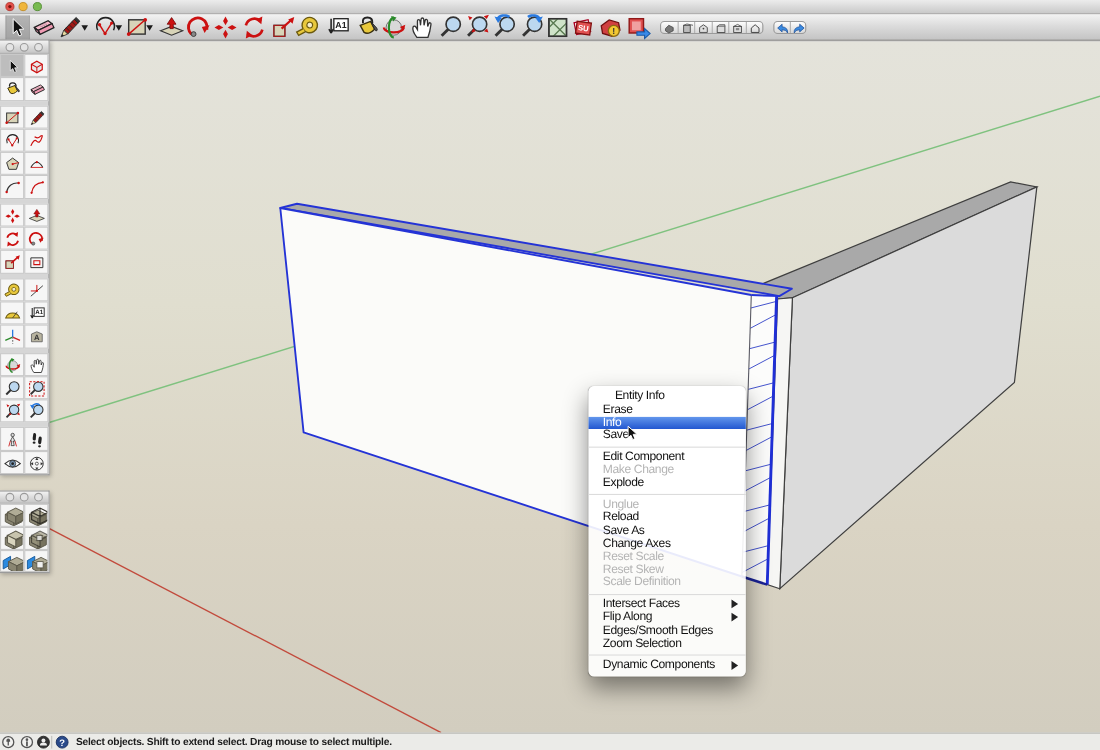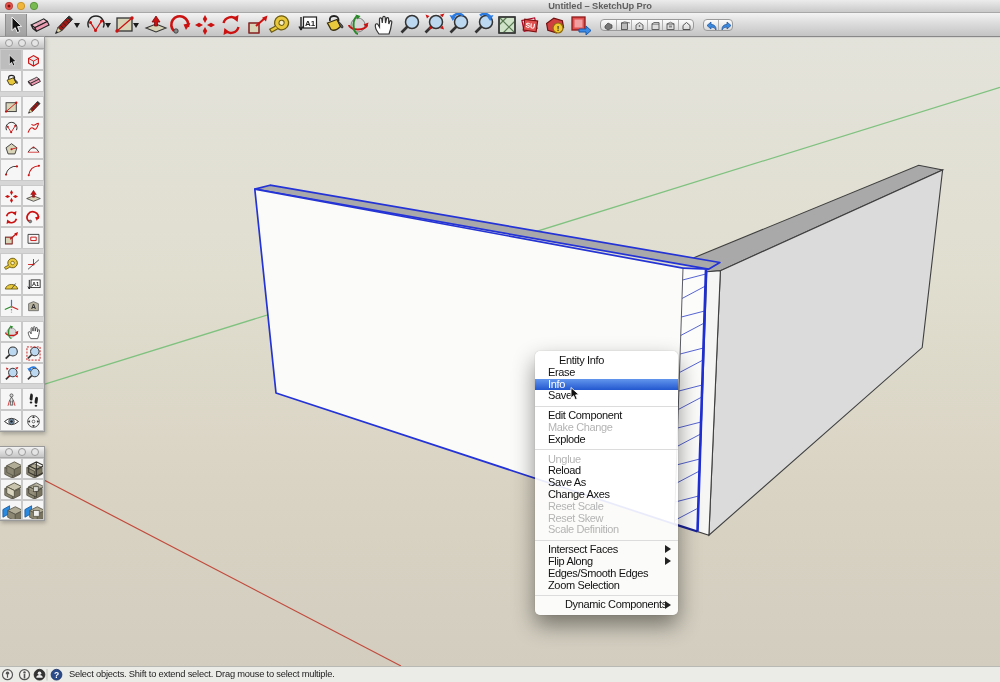--- a/index.html
+++ b/index.html
@@ -37,21 +37,20 @@
 <line x1="683" y1="268.2" x2="708.5" y2="269.2" stroke="#2433d6" stroke-width="1.7"></line>
 </svg>
 
 <div style="position:absolute;left:0;top:0;width:1000px;height:13px;background:linear-gradient(#ececec,#c9c9c9);border-bottom:1px solid #a8a8a8">
 <svg width="50" height="13" viewBox="0 0 50 13" style="position:absolute;left:0;top:0">
 <circle cx="9" cy="6" r="3.7" fill="#e4504a" stroke="#b03830" stroke-width="0.8"></circle>
 <circle cx="21" cy="6" r="3.7" fill="#f0b63c" stroke="#c08a20" stroke-width="0.8"></circle>
 <circle cx="34" cy="6" r="3.7" fill="#78ba50" stroke="#508a30" stroke-width="0.8"></circle>
 <circle cx="9" cy="6" r="1.5" fill="#7a1410"></circle>
 </svg>
-<div style="position:absolute;left:480px;top:0;width:240px;text-align:center;font-size:9.3px;font-weight:bold;letter-spacing:-0.1px;line-height:13px;color:#5f5f5f">Untitled – SketchUp Pro</div>
 </div>
 
 <div style="position:absolute;left:0;top:13px;width:1000px;height:24px;background:linear-gradient(#f3f3f3 0%,#dcdcdc 45%,#c4c4c4 100%);border-bottom:1px solid #888"></div>
 <div style="position:absolute;left:5px;top:14px;width:22px;height:23px;background:linear-gradient(#b4b4b4,#a2a2a2);border-left:1px solid #8e8e8e;border-right:1px solid #8e8e8e"></div>
 <svg style="position:absolute;left:3.0px;top:13.0px" width="24" height="24" viewBox="0 0 24 24">
     <path d="M9 4 L9 17.5 L12.2 14.6 L14.3 19.6 L16.7 18.6 L14.6 13.7 L18.6 13.4 Z" fill="#111" stroke="#fff" stroke-width="0.9"></path>
   </svg>
 <svg style="position:absolute;left:26.5px;top:13.0px" width="24" height="24" viewBox="0 0 24 24">
     <g transform="rotate(-26 12 12)">
       <path d="M5 8.5 L19 8.5 L21 12.5 L7 12.5 Z" fill="#f5b8c8" stroke="#222" stroke-width="1.1"></path>
@@ -633,32 +632,32 @@
 <div style="height:11.8px;line-height:11.8px;padding-left:13px;color:#111">Change Axes</div>
 <div style="height:11.8px;line-height:11.8px;padding-left:13px;color:#b4b4b4">Reset Scale</div>
 <div style="height:11.8px;line-height:11.8px;padding-left:13px;color:#b4b4b4">Reset Skew</div>
 <div style="height:11.8px;line-height:11.8px;padding-left:13px;color:#b4b4b4">Scale Definition</div>
 <div style="height:1px;background:#dcdcdc;margin:3.5px 0"></div>
 <div style="height:11.8px;line-height:11.8px;padding-left:13px;color:#111;position:relative">Intersect Faces<span style="position:absolute;right:7px;top:1.2px;width:0;height:0;border-top:4.2px solid transparent;border-bottom:4.2px solid transparent;border-left:6px solid #222"></span></div>
 <div style="height:11.8px;line-height:11.8px;padding-left:13px;color:#111;position:relative">Flip Along<span style="position:absolute;right:7px;top:1.2px;width:0;height:0;border-top:4.2px solid transparent;border-bottom:4.2px solid transparent;border-left:6px solid #222"></span></div>
 <div style="height:11.8px;line-height:11.8px;padding-left:13px;color:#111">Edges/Smooth Edges</div>
 <div style="height:11.8px;line-height:11.8px;padding-left:13px;color:#111">Zoom Selection</div>
 <div style="height:1px;background:#dcdcdc;margin:3.5px 0"></div>
-<div style="height:11.8px;line-height:11.8px;padding-left:30px;color:#111;position:relative">Dynamic Components<span style="position:absolute;right:7px;top:1.2px;width:0;height:0;border-top:4.2px solid transparent;border-bottom:4.2px solid transparent;border-left:6px solid #222"></span></div>
+<div style="height:11.8px;line-height:11.8px;padding-left:13px;color:#111;position:relative">Dynamic Components<span style="position:absolute;right:7px;top:1.2px;width:0;height:0;border-top:4.2px solid transparent;border-bottom:4.2px solid transparent;border-left:6px solid #222"></span></div>
 </div>
 <svg width="12" height="15" viewBox="0 0 12 15" style="position:absolute;left:570px;top:387px">
 <path d="M1 0.5 L1 11 L3.6 8.7 L5.2 12.6 L7.2 11.8 L5.6 7.9 L9 7.7 Z" fill="#111" stroke="#fcfcfc" stroke-width="0.9"></path>
   </svg>
 <div style="position:absolute;left:0;top:666px;width:1000px;height:16px;background:#ebebe8;border-top:1px solid #b8b8b4">
 <svg width="70" height="16" viewBox="0 0 70 16" style="position:absolute;left:0;top:0">
 <circle cx="7.5" cy="7.7" r="5" fill="#f2f2f0" stroke="#555" stroke-width="1.2"></circle>
       <path d="M7.5 4.4 a1.7 1.7 0 0 1 1.7 1.7 L9.2 7.3 L5.8 7.3 L5.8 6.1 a1.7 1.7 0 0 1 1.7-1.7 Z M6.9 7.3 L6.9 10.8 L8.1 10.8 L8.1 7.3" fill="#555"></path>
 <circle cx="24.5" cy="7.7" r="5" fill="#f2f2f0" stroke="#555" stroke-width="1.2"></circle>
       <circle cx="24.5" cy="5.4" r="1.2" fill="#555"></circle>
       <rect x="23.7" y="7" width="1.6" height="4.5" fill="#555"></rect>
 <circle cx="39.5" cy="7.7" r="5.4" fill="#333" stroke="#222" stroke-width="0.8"></circle>
       <circle cx="39.5" cy="6.2" r="1.8" fill="#eee"></circle>
       <path d="M36.3 10.7 a3.2 2.6 0 0 1 6.4 0 Z" fill="#eee"></path>
 <rect x="46.5" y="2" width="1" height="11.5" fill="#c0c0bc"></rect>
 <circle cx="56.5" cy="7.7" r="5.4" fill="#2a4a8a" stroke="#1a3060" stroke-width="0.8"></circle>
       <text x="56.5" y="11" font-family="Liberation Sans" font-size="8.5" font-weight="bold" fill="#fff" text-anchor="middle">?</text>
 </svg>
-<div style="position:absolute;left:69px;top:2px;font-size:9.3px;letter-spacing:-0.2px;font-weight:normal;color:#1c1c1c">Select objects. Shift to extend select. Drag mouse to select multiple.</div>
+<div style="position:absolute;left:69px;top:2px;font-size:9.3px;letter-spacing:-0.2px;font-weight:bold;color:#1c1c1c">Select objects. Shift to extend select. Drag mouse to select multiple.</div>
 </div>
 </body></html>

